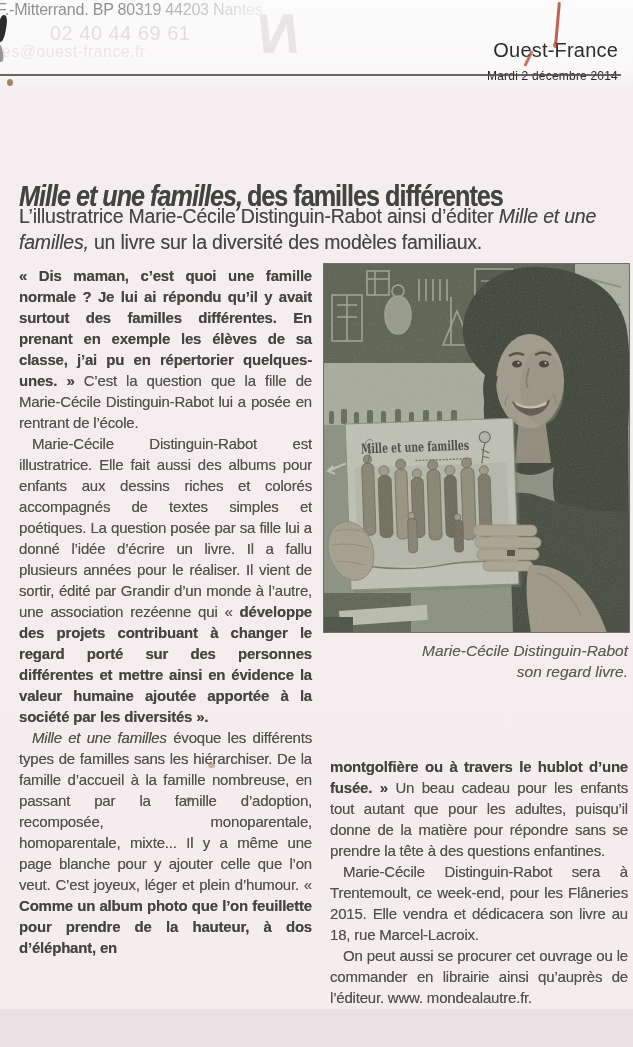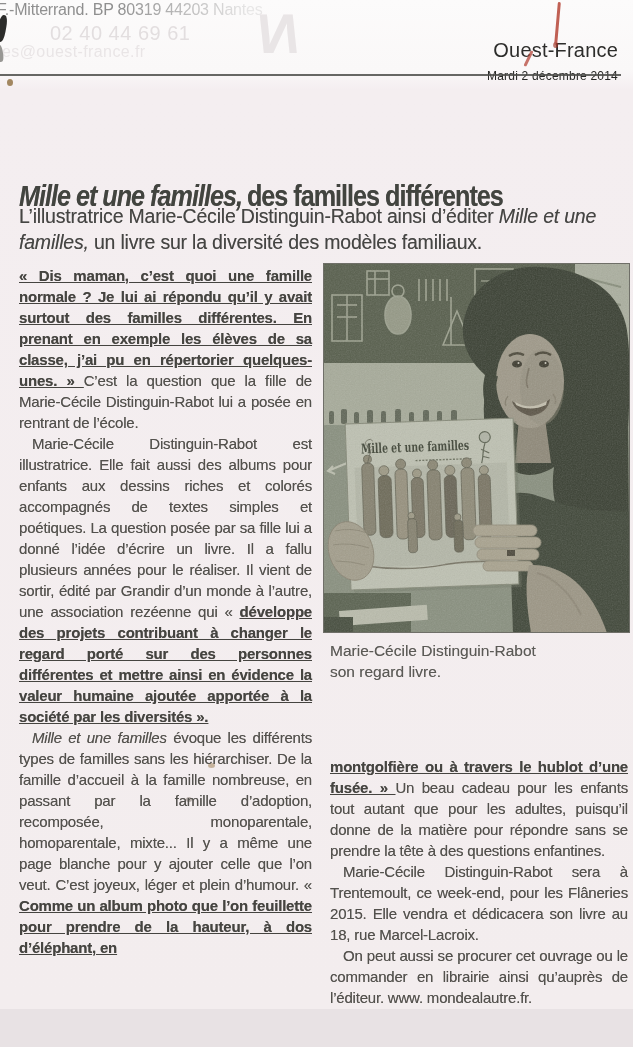--- a/index.html
+++ b/index.html
@@ -55,29 +55,30 @@
   }
   
   .article-body p{margin:0;}
   .article-body{
     font-size:15px;line-height:21px;color:#53514d;letter-spacing:-.2px;
     text-align:justify;text-shadow:0 0 .55px rgba(83,81,77,.65);
   }
   .col-left{position:absolute;left:19px;top:265px;width:293px;}
   .col-right{position:absolute;left:330px;top:756px;width:298px;}
   .body-para.indent{text-indent:13px;}
-  .seg-b{font-weight:bold;color:#454440;text-decoration:underline;}
+  .seg-b{font-weight:bold;color:#454440;}
   .seg-i{font-style:italic;}
   
   .photo{position:absolute;left:323px;top:263px;width:307px;height:370px;}
   .photo svg{display:block;}
   .caption{
     position:absolute;left:330px;top:641px;width:298px;
-    font-size:15.5px;color:#5b5a56;line-height:20.5px;
+    font-size:15.5px;font-style:italic;color:#5b5a56;line-height:20.5px;
     text-shadow:0 0 .5px rgba(91,90,86,.5);
+    text-align:right;
   }
 </style>
 </head>
 <body>
 
 <div class="page">
 
   <div class="return-address">F.-Mitterrand. BP 80319 44203 Nantes</div>
   <div class="faint-phone">02 40 44 69 61</div>
   <div class="faint-email">es@ouest-france.fr</div>

